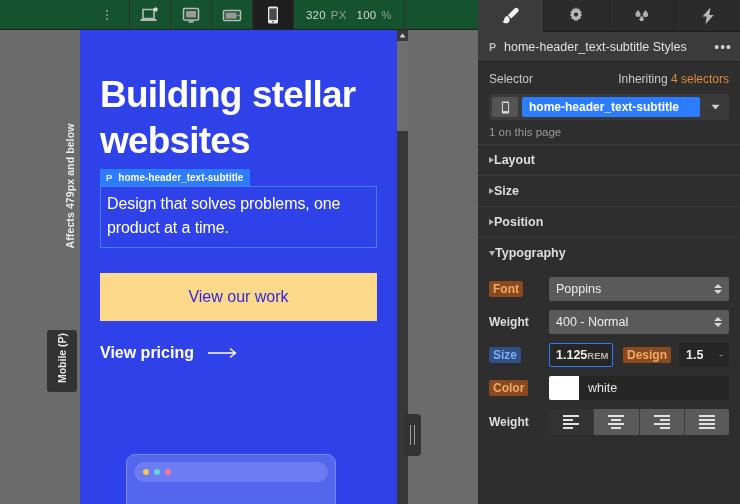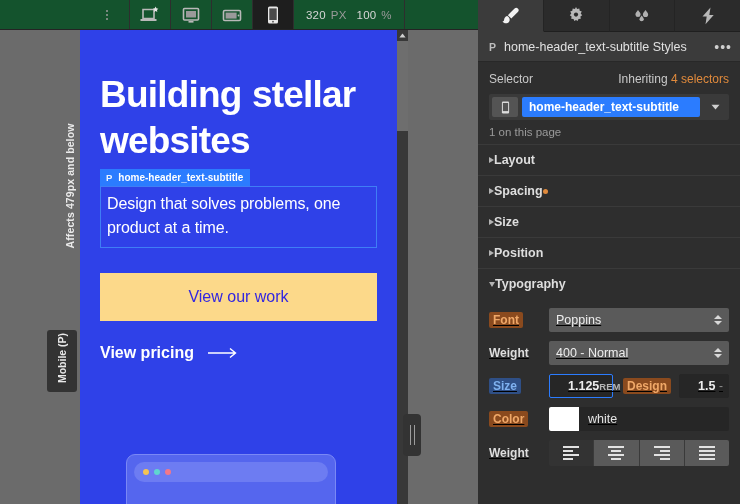--- a/index.html
+++ b/index.html
@@ -299,21 +299,21 @@
     border-left: 5px solid #b3b3b3;
     border-top: 3.5px solid transparent;
     border-bottom: 3.5px solid transparent;
   }
   .tri.open {
     border-top: 5px solid #b3b3b3;
     border-left: 3.5px solid transparent;
     border-right: 3.5px solid transparent;
   }
 
-  #typography-body { padding: 9px 11px 0 11px; text-decoration: underline; }
+  #typography-body { padding: 9px 11px 0 11px; }
   .prop-row {
     display: flex; align-items: center;
     margin-bottom: 9px;
     gap: 8px;
   }
   .prop-label {
     width: 52px;
     font-size: 12px;
     color: #dedede;
     font-weight: bold;
@@ -357,21 +357,21 @@
 
   .num-input {
     width: 64px; height: 24px;
     background: #262626;
     border: 1px solid #2b7cff;
     border-radius: 2px;
     display: flex; align-items: center; justify-content: space-between;
     padding: 0 5px 0 6px;
     cursor: text;
   }
-  .num-input .val { color: #ededed; font-size: 12.5px; font-weight: bold; margin-left: 12px; }
+  .num-input .val { color: #ededed; font-size: 12.5px; font-weight: bold; }
   .num-input .unit { color: #b5b5b5; font-size: 9.5px; font-weight: bold; }
   .num-input.plain { border: 1px solid #262626; width: 70px; }
   .num-input.plain .unit { color: #8e8e8e; font-size: 12px; font-weight: normal; }
 
   .color-box {
     flex: 1; height: 24px;
     background: #262626;
     border-radius: 2px;
     display: flex; align-items: center;
     overflow: hidden;
@@ -567,25 +567,20 @@
       </div>
 
       <div id="selector-note">1 on this page</div>
     </div>
 
     <div class="accordion-row">
       <span class="tri closed"></span>
       <span class="title">Layout</span>
     </div>
 
-    <div class="accordion-row">
-      <span class="tri closed"></span>
-      <span class="title">Spacing</span>
-      <span class="dot-mod"></span>
-    </div>
 
     <div class="accordion-row">
       <span class="tri closed"></span>
       <span class="title">Size</span>
     </div>
 
     <div class="accordion-row">
       <span class="tri closed"></span>
       <span class="title">Position</span>
     </div>

